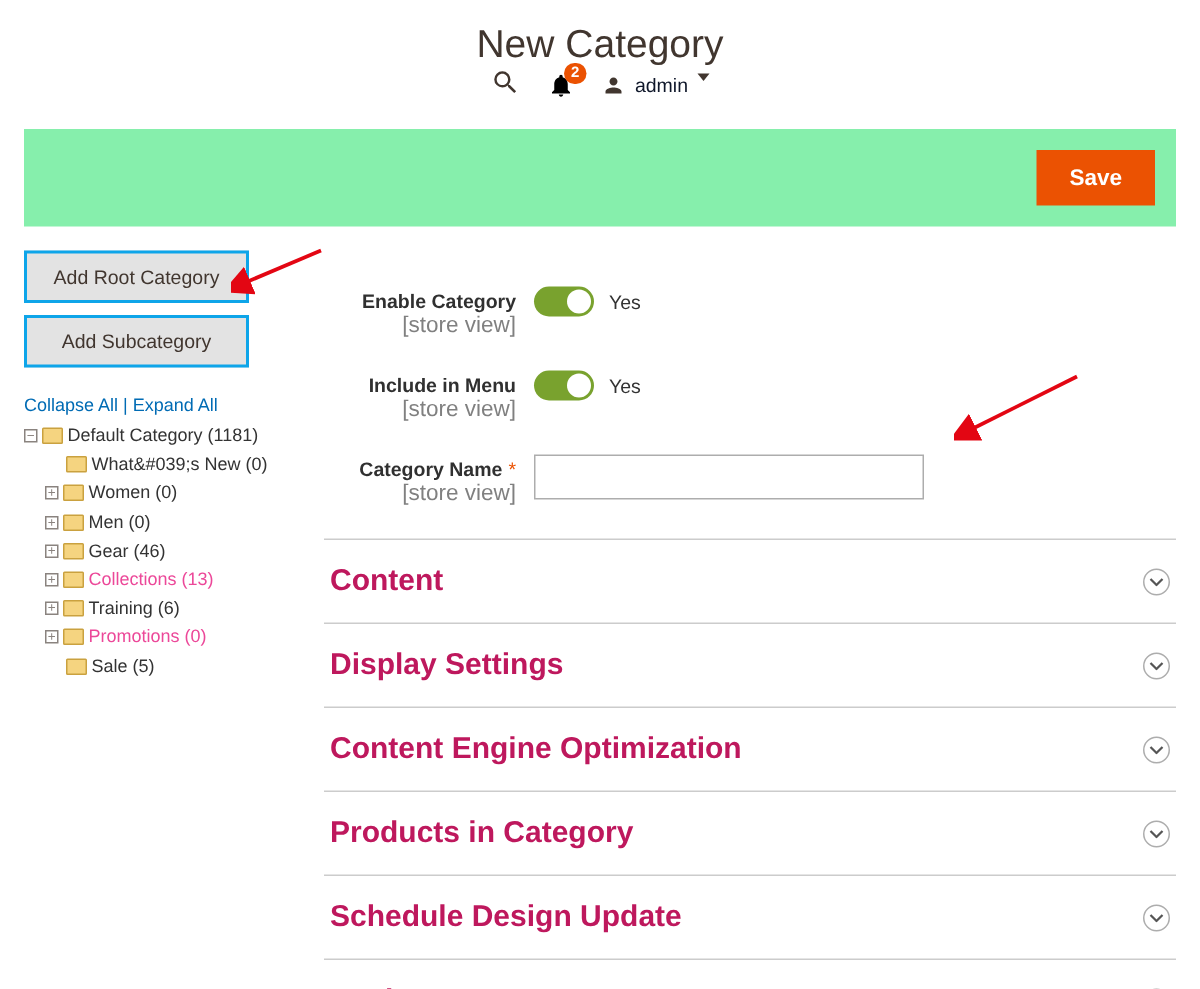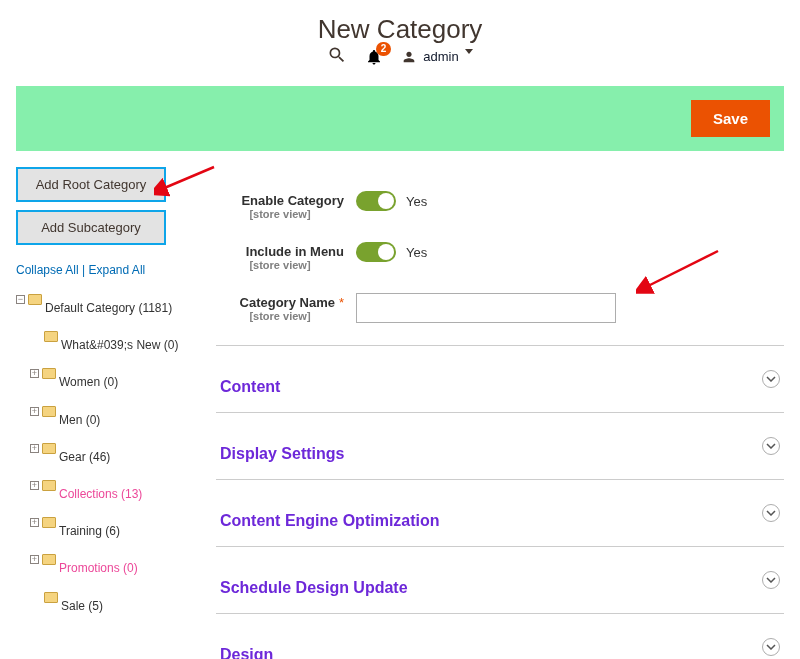--- a/index.html
+++ b/index.html
@@ -119,21 +119,21 @@
     flex-shrink: 0;
   }
   .tree-toggle.blank { border: none; width: 11px; }
   .folder-icon {
     width: 14px; height: 11px;
     background: #f5d480;
     border: 1px solid #caa13f;
     border-radius: 1px;
     flex-shrink: 0;
   }
-  .tree-label { color: #333; margin-top: 18px; }
+  .tree-label { color: #333; }
   .tree-label.muted { color: #ec4899; }
   .content {
     flex: 1;
     padding-top: 24px;
   }
   .form-row {
     display: flex;
     align-items: flex-start;
     margin-bottom: 22px;
   }
@@ -144,24 +144,23 @@
     padding-top: 2px;
   }
   .form-label {
     font-size: 13px;
     color: #303030;
     font-weight: 600;
     text-align: right;
   }
   .form-scope {
     display: block;
-    font-size: 11px;
+    font-size: 15px;
     color: #808080;
-    font-weight: 700;
-    text-align: center;
+    font-weight: 400;
   }
   .required-mark { color: #eb5202; margin-left: 4px; }
   .form-ctrl { display: flex; align-items: center; gap: 10px; }
   .toggle {
     width: 40px; height: 20px;
     background: #79a22e;
     border-radius: 10px;
     position: relative;
     cursor: pointer;
   }
@@ -187,24 +186,23 @@
   }
   .acc-row {
     border-bottom: 1px solid #ccc;
     padding: 16px 4px;
     display: flex;
     justify-content: space-between;
     align-items: center;
     cursor: pointer;
   }
   .acc-title {
-    font-size: 16px;
-    color: #6d28d9;
+    font-size: 20px;
+    color: #be185d;
     font-weight: 600;
-    margin-top: 16px;
   }
   .acc-chevron {
     width: 18px; height: 18px;
     border: 1px solid #adadad;
     border-radius: 50%;
     display: flex;
     align-items: center; justify-content: center;
   }
   .acc-chevron svg { stroke: #555; fill: none; }
   .arrow-annotation { position: absolute; pointer-events: none; }
@@ -392,20 +390,28 @@
         </div>
         <div class="acc-row">
           <span class="acc-title">Content Engine Optimization</span>
           <span class="acc-chevron">
             <svg width="10" height="6" viewBox="0 0 10 6">
               <path d="M1 1 L5 5 L9 1" stroke-width="1.5"></path>
             </svg>
           </span>
         </div>
         <div class="acc-row">
+          <span class="acc-title">Products in Category</span>
+          <span class="acc-chevron">
+            <svg width="10" height="6" viewBox="0 0 10 6">
+              <path d="M1 1 L5 5 L9 1" stroke-width="1.5"></path>
+            </svg>
+          </span>
+        </div>
+        <div class="acc-row">
           <span class="acc-title">Schedule Design Update</span>
           <span class="acc-chevron">
             <svg width="10" height="6" viewBox="0 0 10 6">
               <path d="M1 1 L5 5 L9 1" stroke-width="1.5"></path>
             </svg>
           </span>
         </div>
         <div class="acc-row">
           <span class="acc-title">Design</span>
           <span class="acc-chevron">

